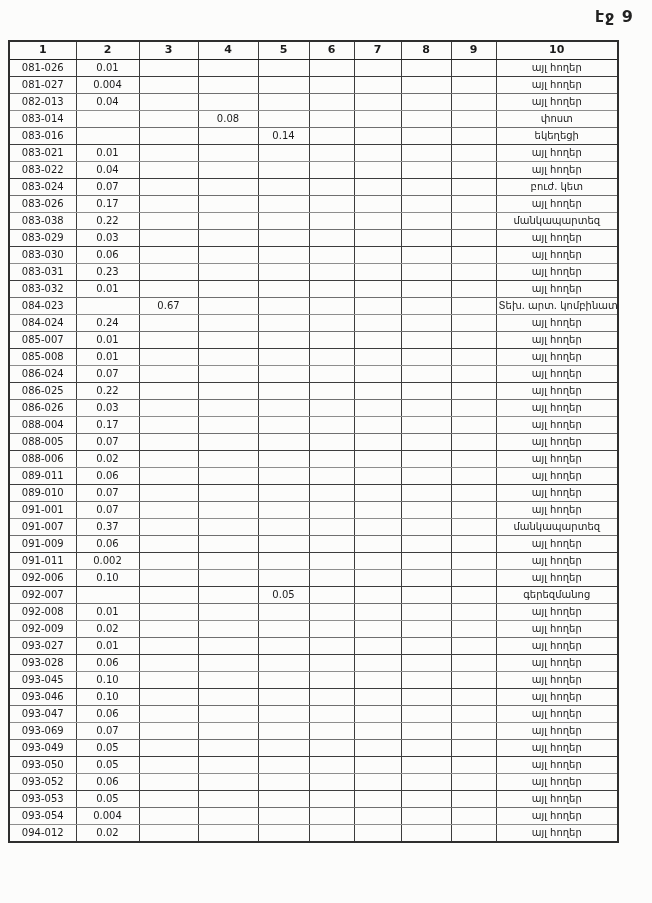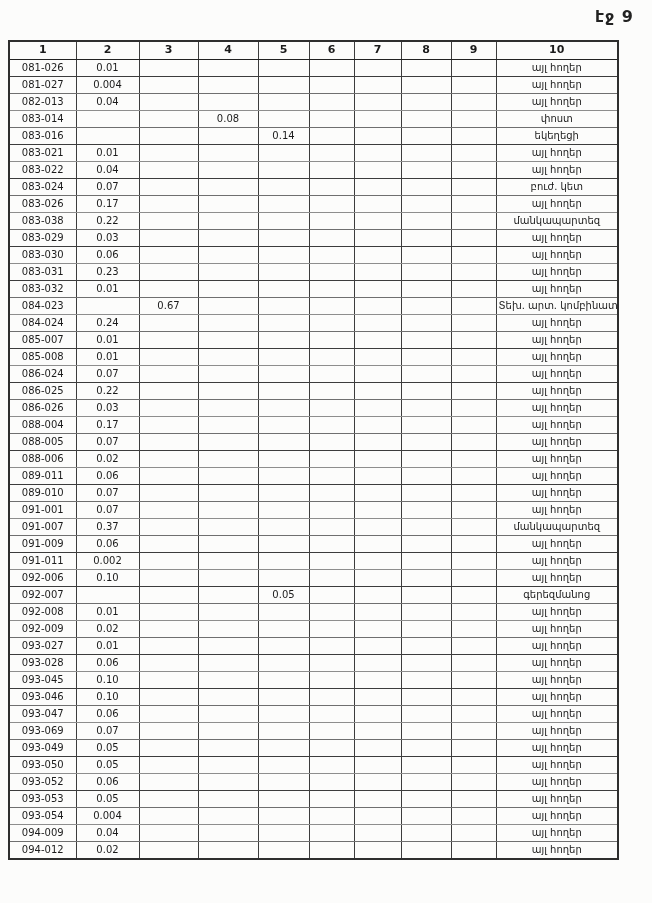--- a/index.html
+++ b/index.html
@@ -630,32 +630,20 @@
           <td class="c3"></td>
           <td class="c4"></td>
           <td class="c5"></td>
           <td class="c6"></td>
           <td class="c7"></td>
           <td class="c8"></td>
           <td class="c9"></td>
           <td class="c10">այլ հողեր</td>
         </tr>
         <tr>
-          <td class="c1">094-009</td>
-          <td class="c2">0.04</td>
-          <td class="c3"></td>
-          <td class="c4"></td>
-          <td class="c5"></td>
-          <td class="c6"></td>
-          <td class="c7"></td>
-          <td class="c8"></td>
-          <td class="c9"></td>
-          <td class="c10">այլ հողեր</td>
-        </tr>
-        <tr>
           <td class="c1">094-012</td>
           <td class="c2">0.02</td>
           <td class="c3"></td>
           <td class="c4"></td>
           <td class="c5"></td>
           <td class="c6"></td>
           <td class="c7"></td>
           <td class="c8"></td>
           <td class="c9"></td>
           <td class="c10">այլ հողեր</td>

